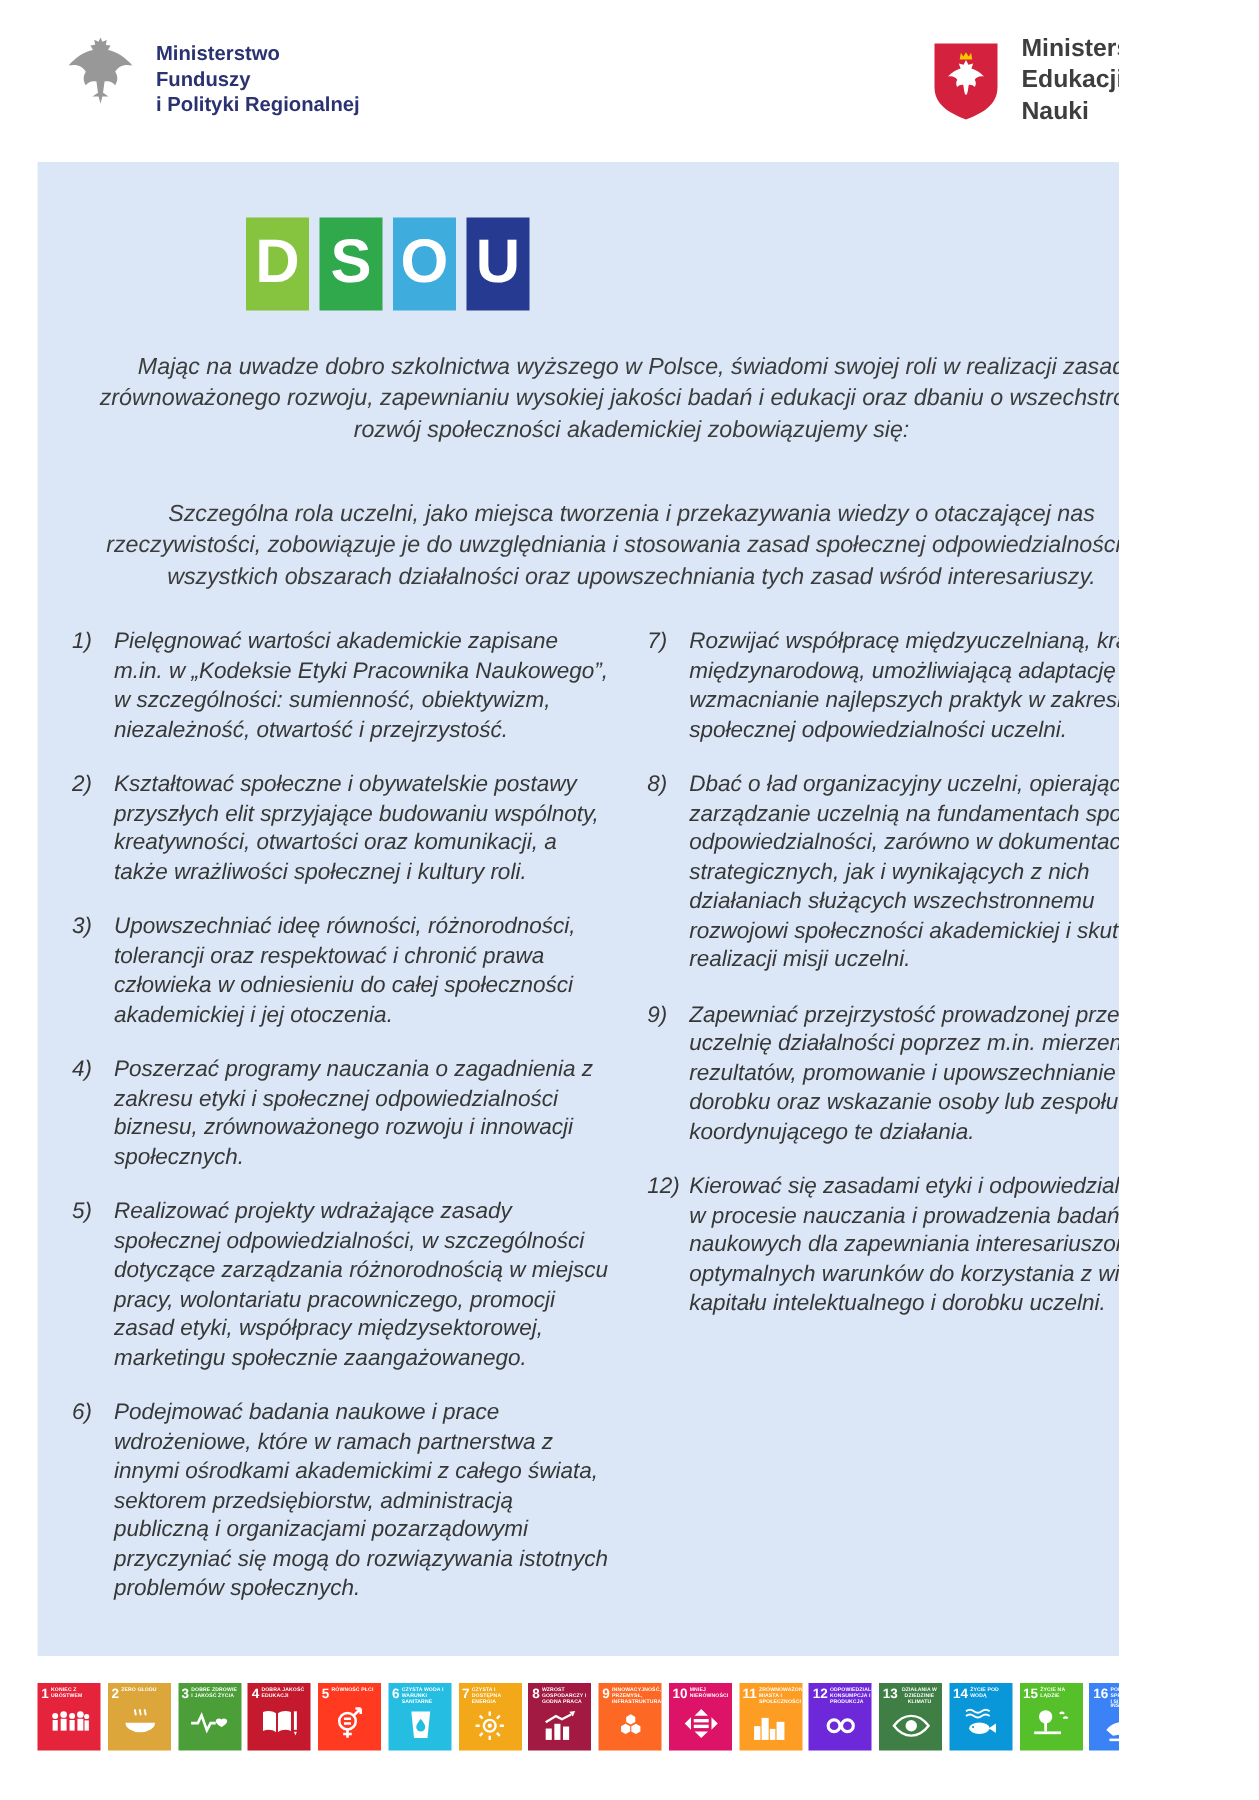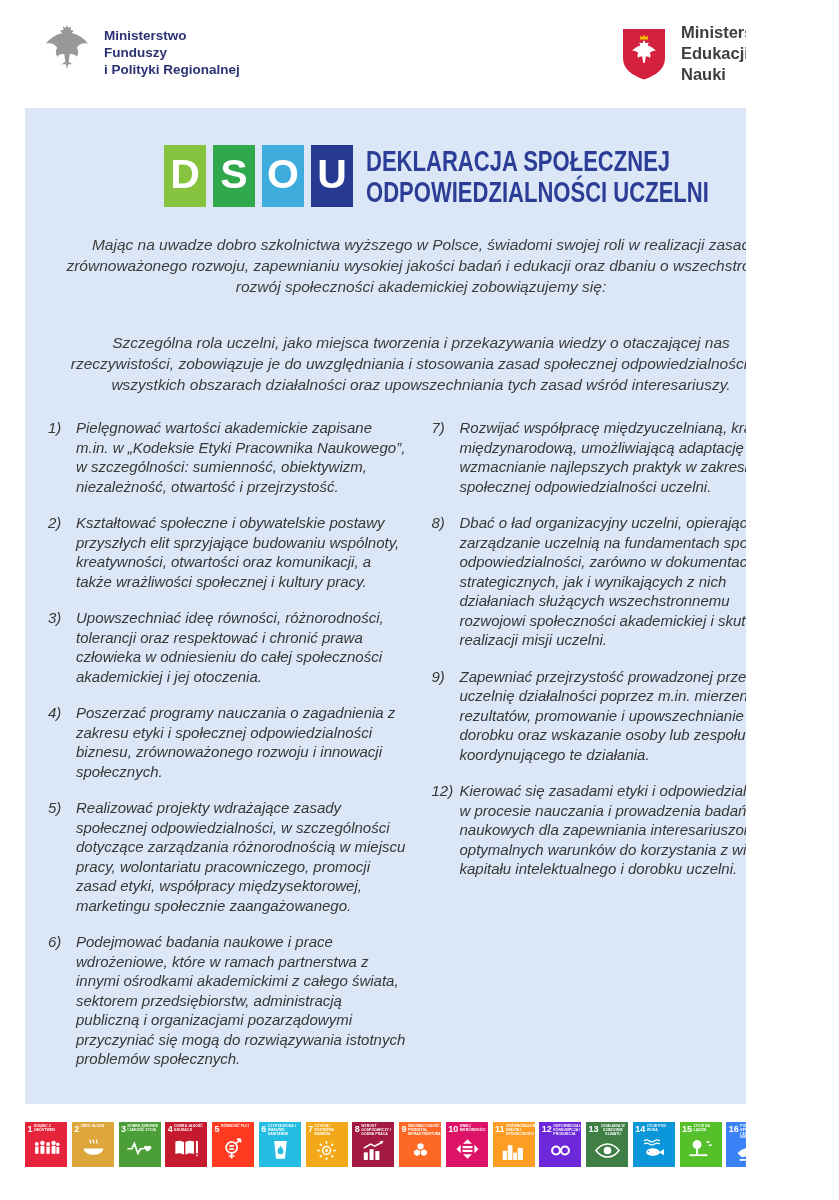--- a/index.html
+++ b/index.html
@@ -104,38 +104,34 @@
 
   <div class="panel">
 
     <div class="banner">
       <div class="acronym">
           <div class="sq" style="background: rgb(134, 196, 64);">D</div>
           <div class="sq" style="background: rgb(47, 169, 76);">S</div>
           <div class="sq" style="background: rgb(63, 172, 222);">O</div>
           <div class="sq" style="background: rgb(39, 58, 146);">U</div>
         </div>
-      <div class="banner-title">
-        <div class="line">DEKLARACJA SPOŁECZNEJ</div>
-        <div class="line">ODPOWIEDZIALNOŚCI UCZELNI</div>
-      </div>
     </div>
 
     <p class="intro intro-2">Mając na uwadze dobro szkolnictwa wyższego w Polsce, świadomi swojej roli w realizacji zasad zrównoważonego rozwoju, zapewnianiu wysokiej jakości badań i edukacji oraz dbaniu o wszechstronny rozwój społeczności akademickiej zobowiązujemy się:</p>
     <p class="intro intro-1">Szczególna rola uczelni, jako miejsca tworzenia i przekazywania wiedzy o otaczającej nas rzeczywistości, zobowiązuje je do uwzględniania i stosowania zasad społecznej odpowiedzialności we wszystkich obszarach działalności oraz upowszechniania tych zasad wśród interesariuszy.</p>
 
     <div class="columns">
       <div class="col col-left">
           <div class="item">
     <span class="num">1)</span>
     <span class="txt">Pielęgnować wartości akademickie zapisane m.in. w „Kodeksie Etyki Pracownika Naukowego”, w szczególności: sumienność, obiektywizm, niezależność, otwartość i przejrzystość.</span>
   </div>
           <div class="item">
     <span class="num">2)</span>
-    <span class="txt">Kształtować społeczne i obywatelskie postawy przyszłych elit sprzyjające budowaniu wspólnoty, kreatywności, otwartości oraz komunikacji, a także wrażliwości społecznej i kultury pracy.</span>
+    <span class="txt">Kształtować społeczne i obywatelskie postawy przyszłych elit sprzyjające budowaniu wspólnoty, kreatywności, otwartości oraz komunikacji, a także wrażliwości społecznej i kultury roli.</span>
   </div>
           <div class="item">
     <span class="num">3)</span>
     <span class="txt">Upowszechniać ideę równości, różnorodności, tolerancji oraz respektować i chronić prawa człowieka w odniesieniu do całej społeczności akademickiej i jej otoczenia.</span>
   </div>
           <div class="item">
     <span class="num">4)</span>
     <span class="txt">Poszerzać programy nauczania o zagadnienia z zakresu etyki i społecznej odpowiedzialności biznesu, zrównoważonego rozwoju i innowacji społecznych.</span>
   </div>
           <div class="item">

